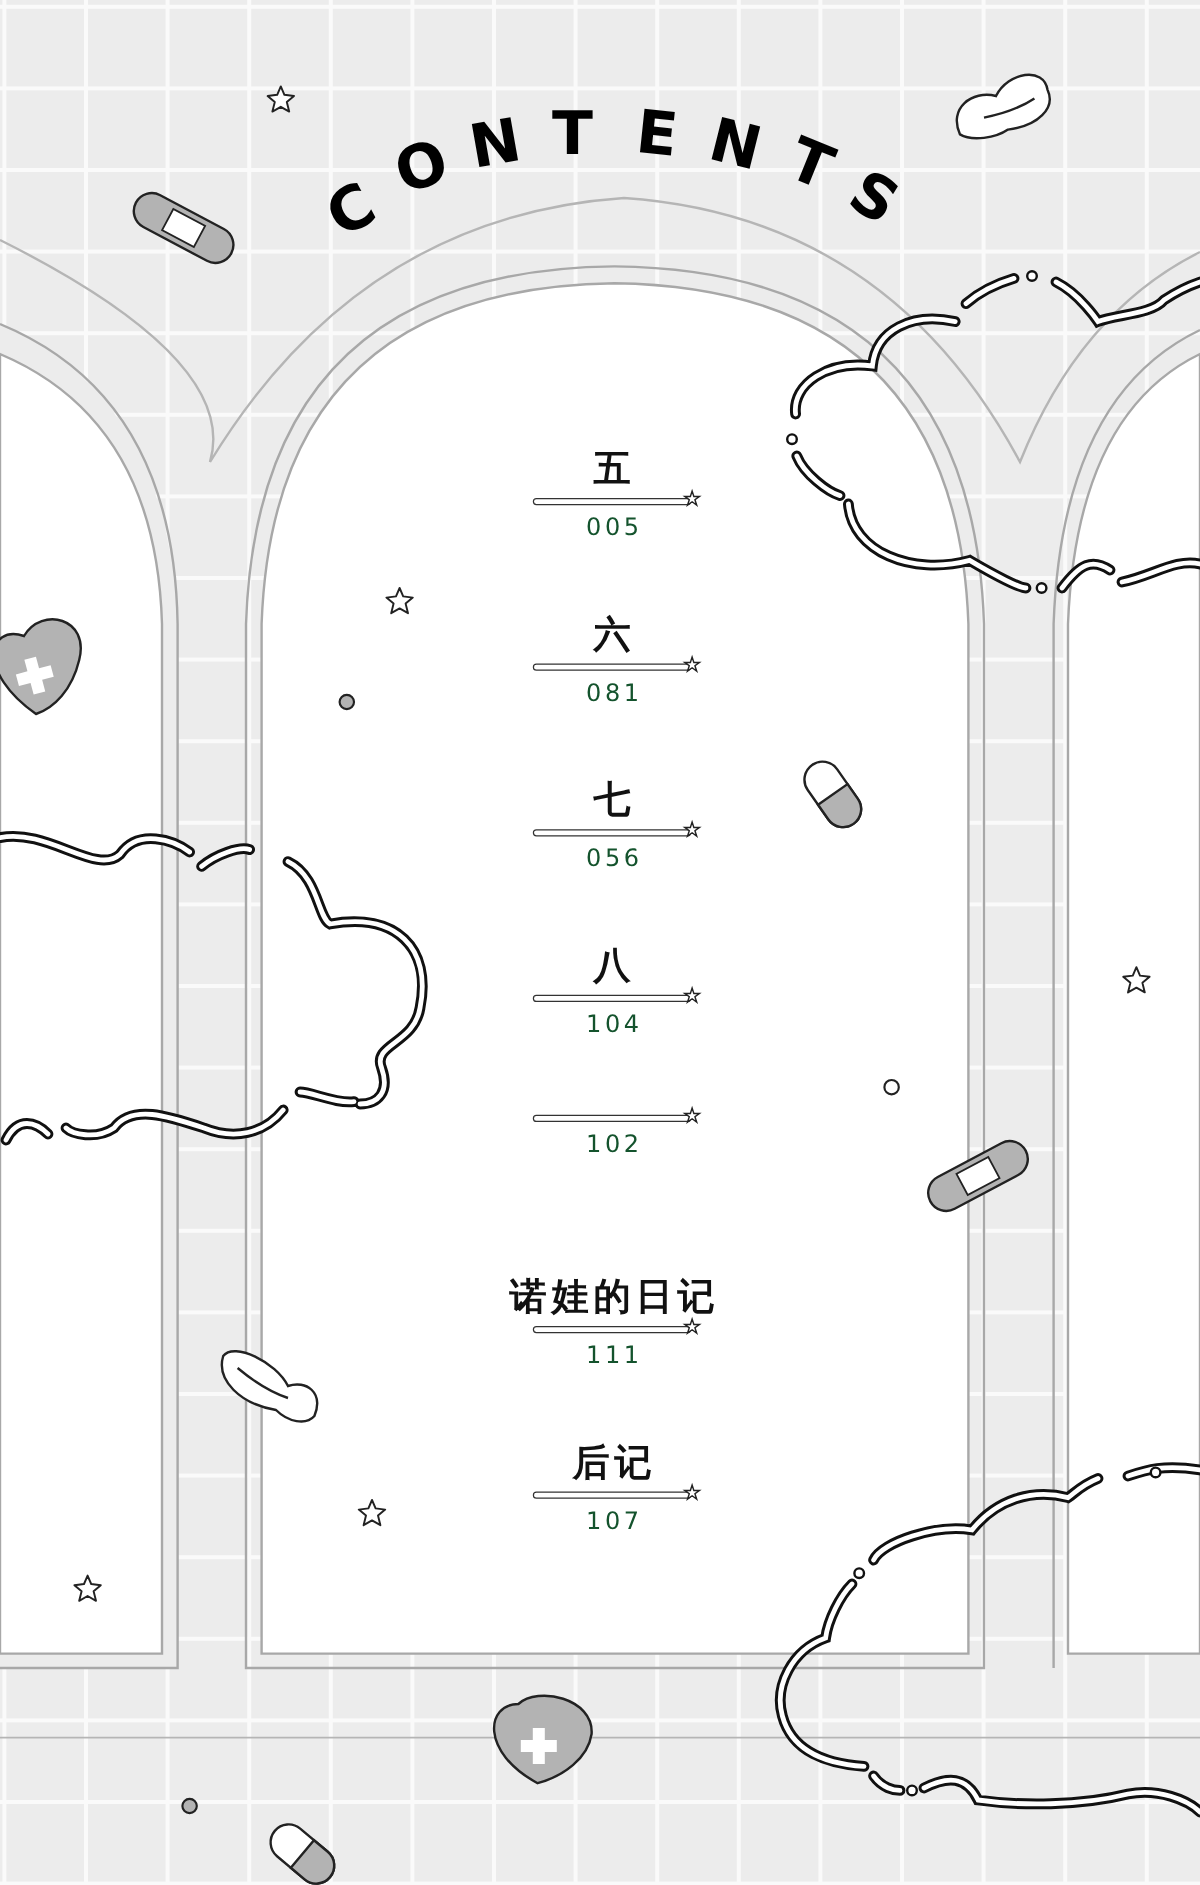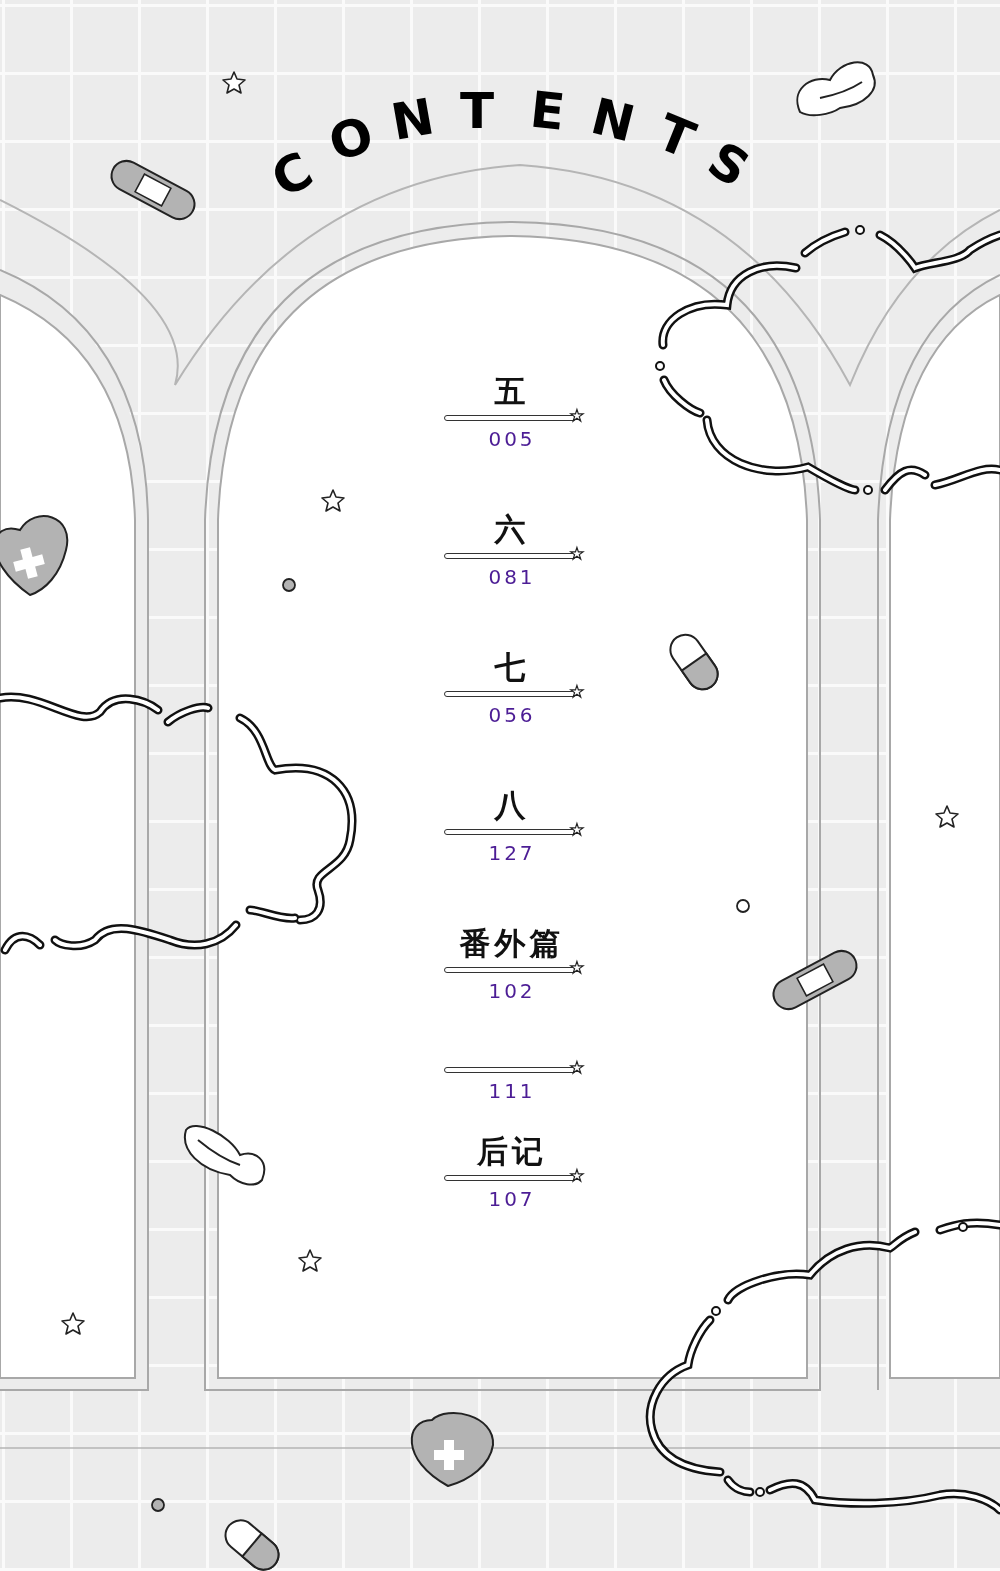--- a/index.html
+++ b/index.html
@@ -6,21 +6,21 @@
   body{width:1000px;height:1571px;position:relative;overflow:hidden;background:#ececec;font-family:"DejaVu Sans",sans-serif;}
   .grid{position:absolute;inset:0;
     background-image:linear-gradient(to right,#fafafa 3px,transparent 3px),linear-gradient(to bottom,#fafafa 3px,transparent 3px);
     background-size:68px 68px;background-position:2px 4px;}
   svg.deco{position:absolute;left:0;top:0;}
   .toc{position:absolute;left:412px;width:200px;text-align:center;}
   .toc .title{display:block;font-size:31px;font-weight:bold;color:#111;line-height:38px;letter-spacing:4px;}
   .toc .bar{position:relative;height:12px;margin:2px 0 0 32px;width:140px;}
   .toc .bar .line{position:absolute;left:0;top:3px;width:130px;height:4px;border:1.5px solid #333;border-radius:3px;background:#fff;}
   .toc .bar .star{position:absolute;right:0;top:-6px;font-size:16px;color:#fff;-webkit-text-stroke:1.2px #222;line-height:20px;}
-  .toc .page{display:block;font-size:20px;color:#4c1d95;letter-spacing:3px;line-height:26px;margin-top:2px;}
+  .toc .page{display:block;font-size:20px;color:#14532d;letter-spacing:3px;line-height:26px;margin-top:2px;}
 </style>
 </head>
 <body>
 
 <div class="grid"></div>
 
 <svg class="deco" width="1000" height="1571" viewBox="0 0 1000 1571">
 
   <path d="M0 200 Q200 300 175 385 Q300 180 520 165 Q740 180 850 385 Q900 260 1000 210" fill="none" stroke="#b5b5b5" stroke-width="2"></path>
 
@@ -147,37 +147,37 @@
       <span class="star">★</span>
     </div>
   <span class="page">056</span>
 </div>
 <div class="toc" style="top:786px;">
   <span class="title">八</span>
   <div class="bar">
       <div class="line"></div>
       <span class="star">★</span>
     </div>
-  <span class="page">127</span>
+  <span class="page">104</span>
 </div>
 <div class="toc" style="top:924px;">
-  <span class="title">番外篇</span>
   <div class="bar">
       <div class="line"></div>
       <span class="star">★</span>
     </div>
   <span class="page">102</span>
 </div>
 <div class="toc" style="top:1062px;">
+  <span class="title">诺娃的日记</span>
   <div class="bar">
       <div class="line"></div>
       <span class="star">★</span>
     </div>
   <span class="page">111</span>
 </div>
-<div class="toc" style="top:1132px;">
+<div class="toc" style="top:1200px;">
   <span class="title">后记</span>
   <div class="bar">
       <div class="line"></div>
       <span class="star">★</span>
     </div>
   <span class="page">107</span>
 </div>
 
 </body></html>

